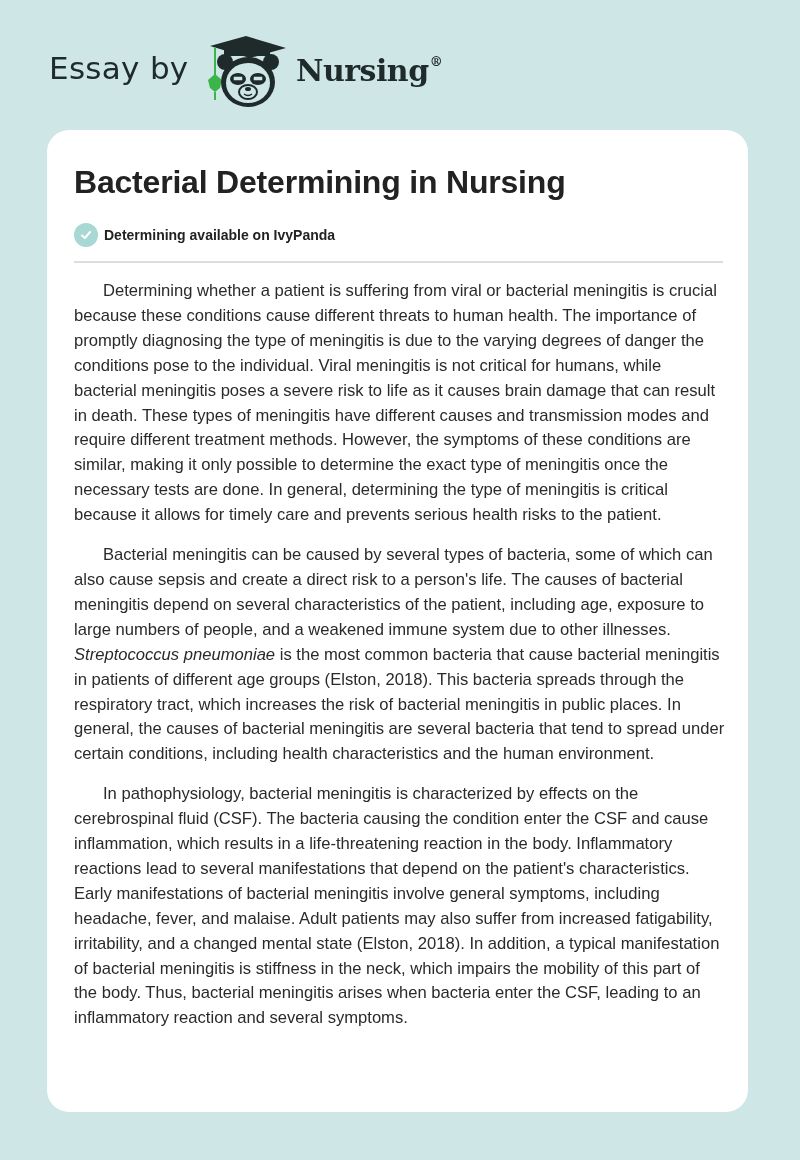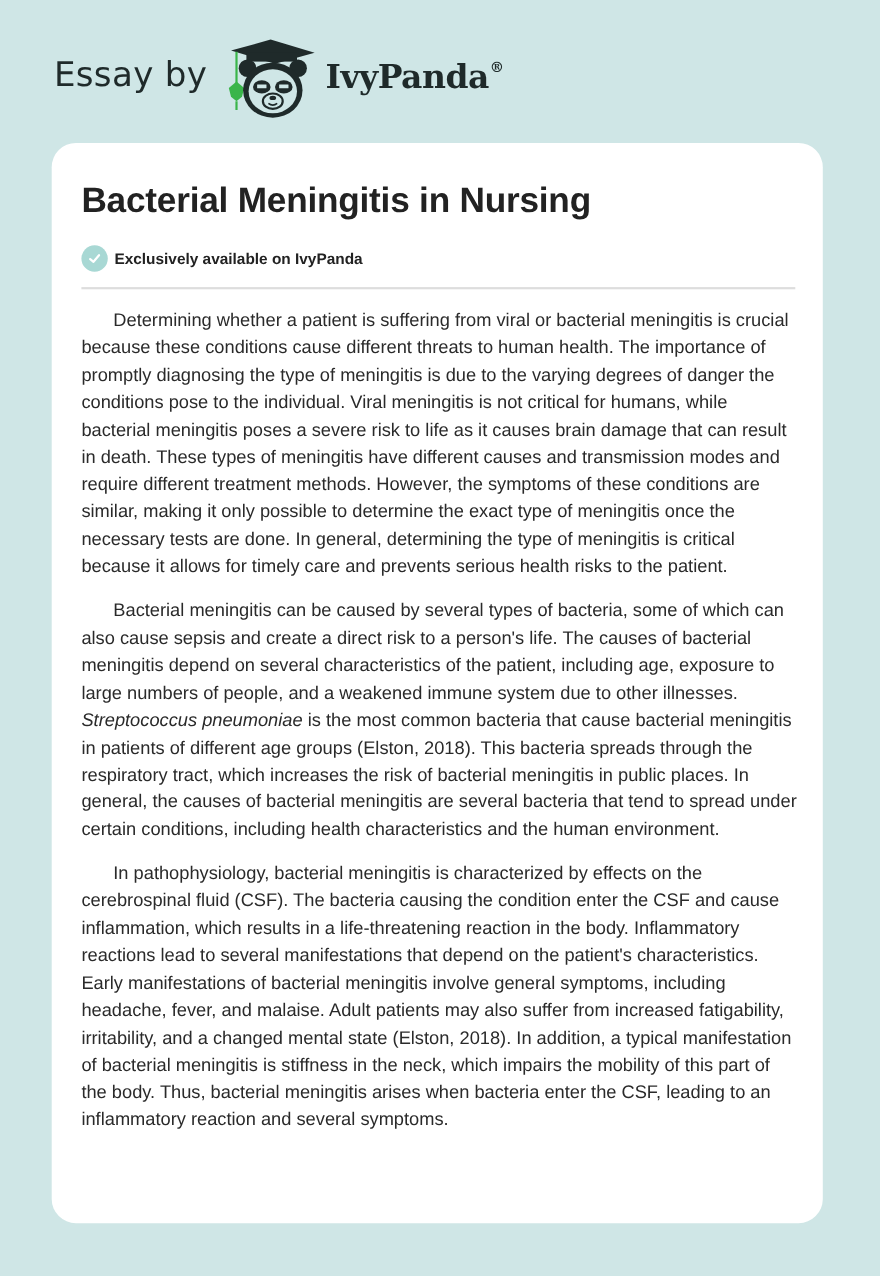--- a/index.html
+++ b/index.html
@@ -83,33 +83,33 @@
       <ellipse cx="38" cy="45" rx="8" ry="6" fill="#1f2a2a"></ellipse>
       <ellipse cx="58" cy="45" rx="8" ry="6" fill="#1f2a2a"></ellipse>
       <rect x="33" y="42" width="10" height="5" rx="1" fill="#cfe6e6" stroke="#1f2a2a" stroke-width="1.5"></rect>
       <rect x="53" y="42" width="10" height="5" rx="1" fill="#cfe6e6" stroke="#1f2a2a" stroke-width="1.5"></rect>
 
       <ellipse cx="48" cy="58" rx="9" ry="7" fill="#cfe6e6" stroke="#1f2a2a" stroke-width="2"></ellipse>
       <ellipse cx="48" cy="55" rx="3" ry="2" fill="#1f2a2a"></ellipse>
       <path d="M44,60 Q48,63 52,60" stroke="#1f2a2a" stroke-width="1.5" fill="none"></path>
     </svg>
   </div>
-  <span class="brand"><span>IvyPanda</span><sup>®</sup></span>
+  <span class="brand"><span>Nursing</span><sup>®</sup></span>
 </div>
 
 <div class="card">
-  <h1 class="title">Bacterial Meningitis in Nursing</h1>
+  <h1 class="title">Bacterial Determining in Nursing</h1>
 
   <div class="badge">
     <span class="badge-icon">
       <svg width="12" height="12" viewBox="0 0 12 12">
         <path d="M2,6.5 L5,9 L10,3" stroke="#ffffff" stroke-width="2" fill="none" stroke-linecap="round" stroke-linejoin="round"></path>
       </svg>
     </span>
-    <span class="badge-label">Exclusively available on IvyPanda</span>
+    <span class="badge-label">Determining available on IvyPanda</span>
   </div>
 
   <div class="divider"></div>
 
   <div class="body-text">
     <p>Determining whether a patient is suffering from viral or bacterial meningitis is crucial because these conditions cause different threats to human health. The importance of promptly diagnosing the type of meningitis is due to the varying degrees of danger the conditions pose to the individual. Viral meningitis is not critical for humans, while bacterial meningitis poses a severe risk to life as it causes brain damage that can result in death. These types of meningitis have different causes and transmission modes and require different treatment methods. However, the symptoms of these conditions are similar, making it only possible to determine the exact type of meningitis once the necessary tests are done. In general, determining the type of meningitis is critical because it allows for timely care and prevents serious health risks to the patient.</p>
     <p><span>Bacterial meningitis can be caused by several types of bacteria, some of which can also cause sepsis and create a direct risk to a person's life. The causes of bacterial meningitis depend on several characteristics of the patient, including age, exposure to large numbers of people, and a weakened immune system due to other illnesses. </span><em>Streptococcus pneumoniae</em><span> is the most common bacteria that cause bacterial meningitis in patients of different age groups (Elston, 2018). This bacteria spreads through the respiratory tract, which increases the risk of bacterial meningitis in public places. In general, the causes of bacterial meningitis are several bacteria that tend to spread under certain conditions, including health characteristics and the human environment.</span></p>
     <p>In pathophysiology, bacterial meningitis is characterized by effects on the cerebrospinal fluid (CSF). The bacteria causing the condition enter the CSF and cause inflammation, which results in a life-threatening reaction in the body. Inflammatory reactions lead to several manifestations that depend on the patient's characteristics. Early manifestations of bacterial meningitis involve general symptoms, including headache, fever, and malaise. Adult patients may also suffer from increased fatigability, irritability, and a changed mental state (Elston, 2018). In addition, a typical manifestation of bacterial meningitis is stiffness in the neck, which impairs the mobility of this part of the body. Thus, bacterial meningitis arises when bacteria enter the CSF, leading to an inflammatory reaction and several symptoms.</p>
   </div>
 </div>

